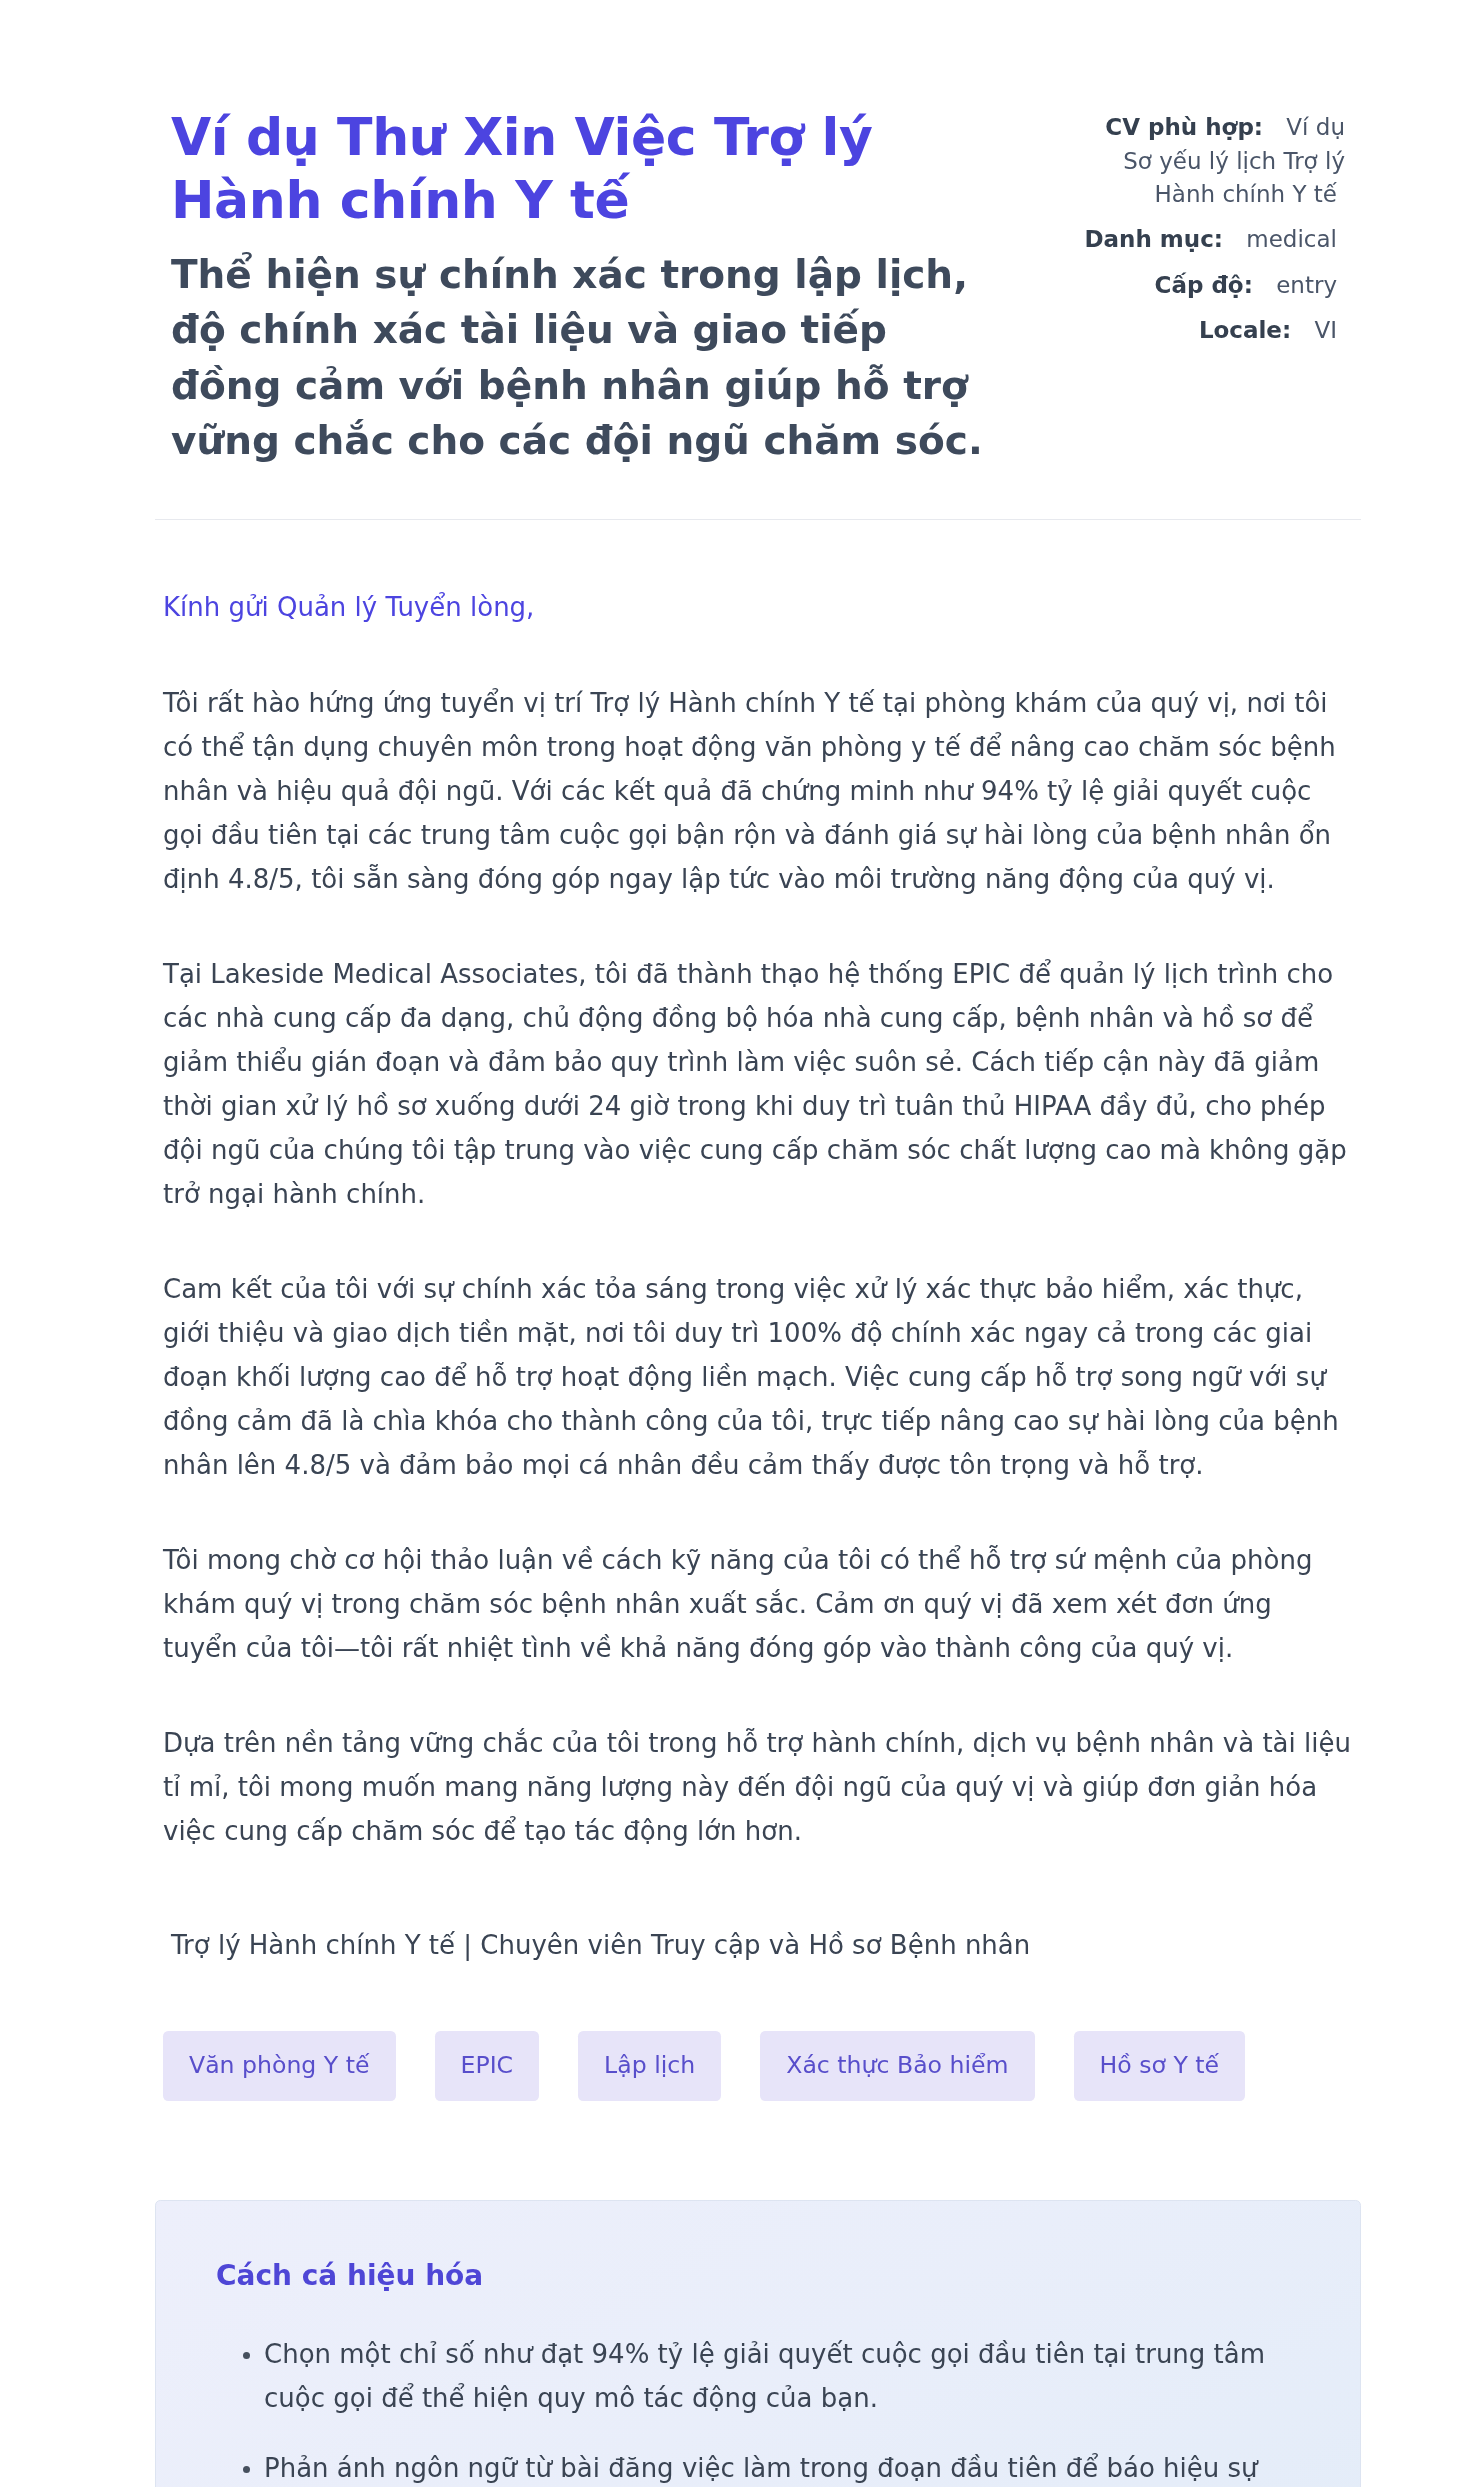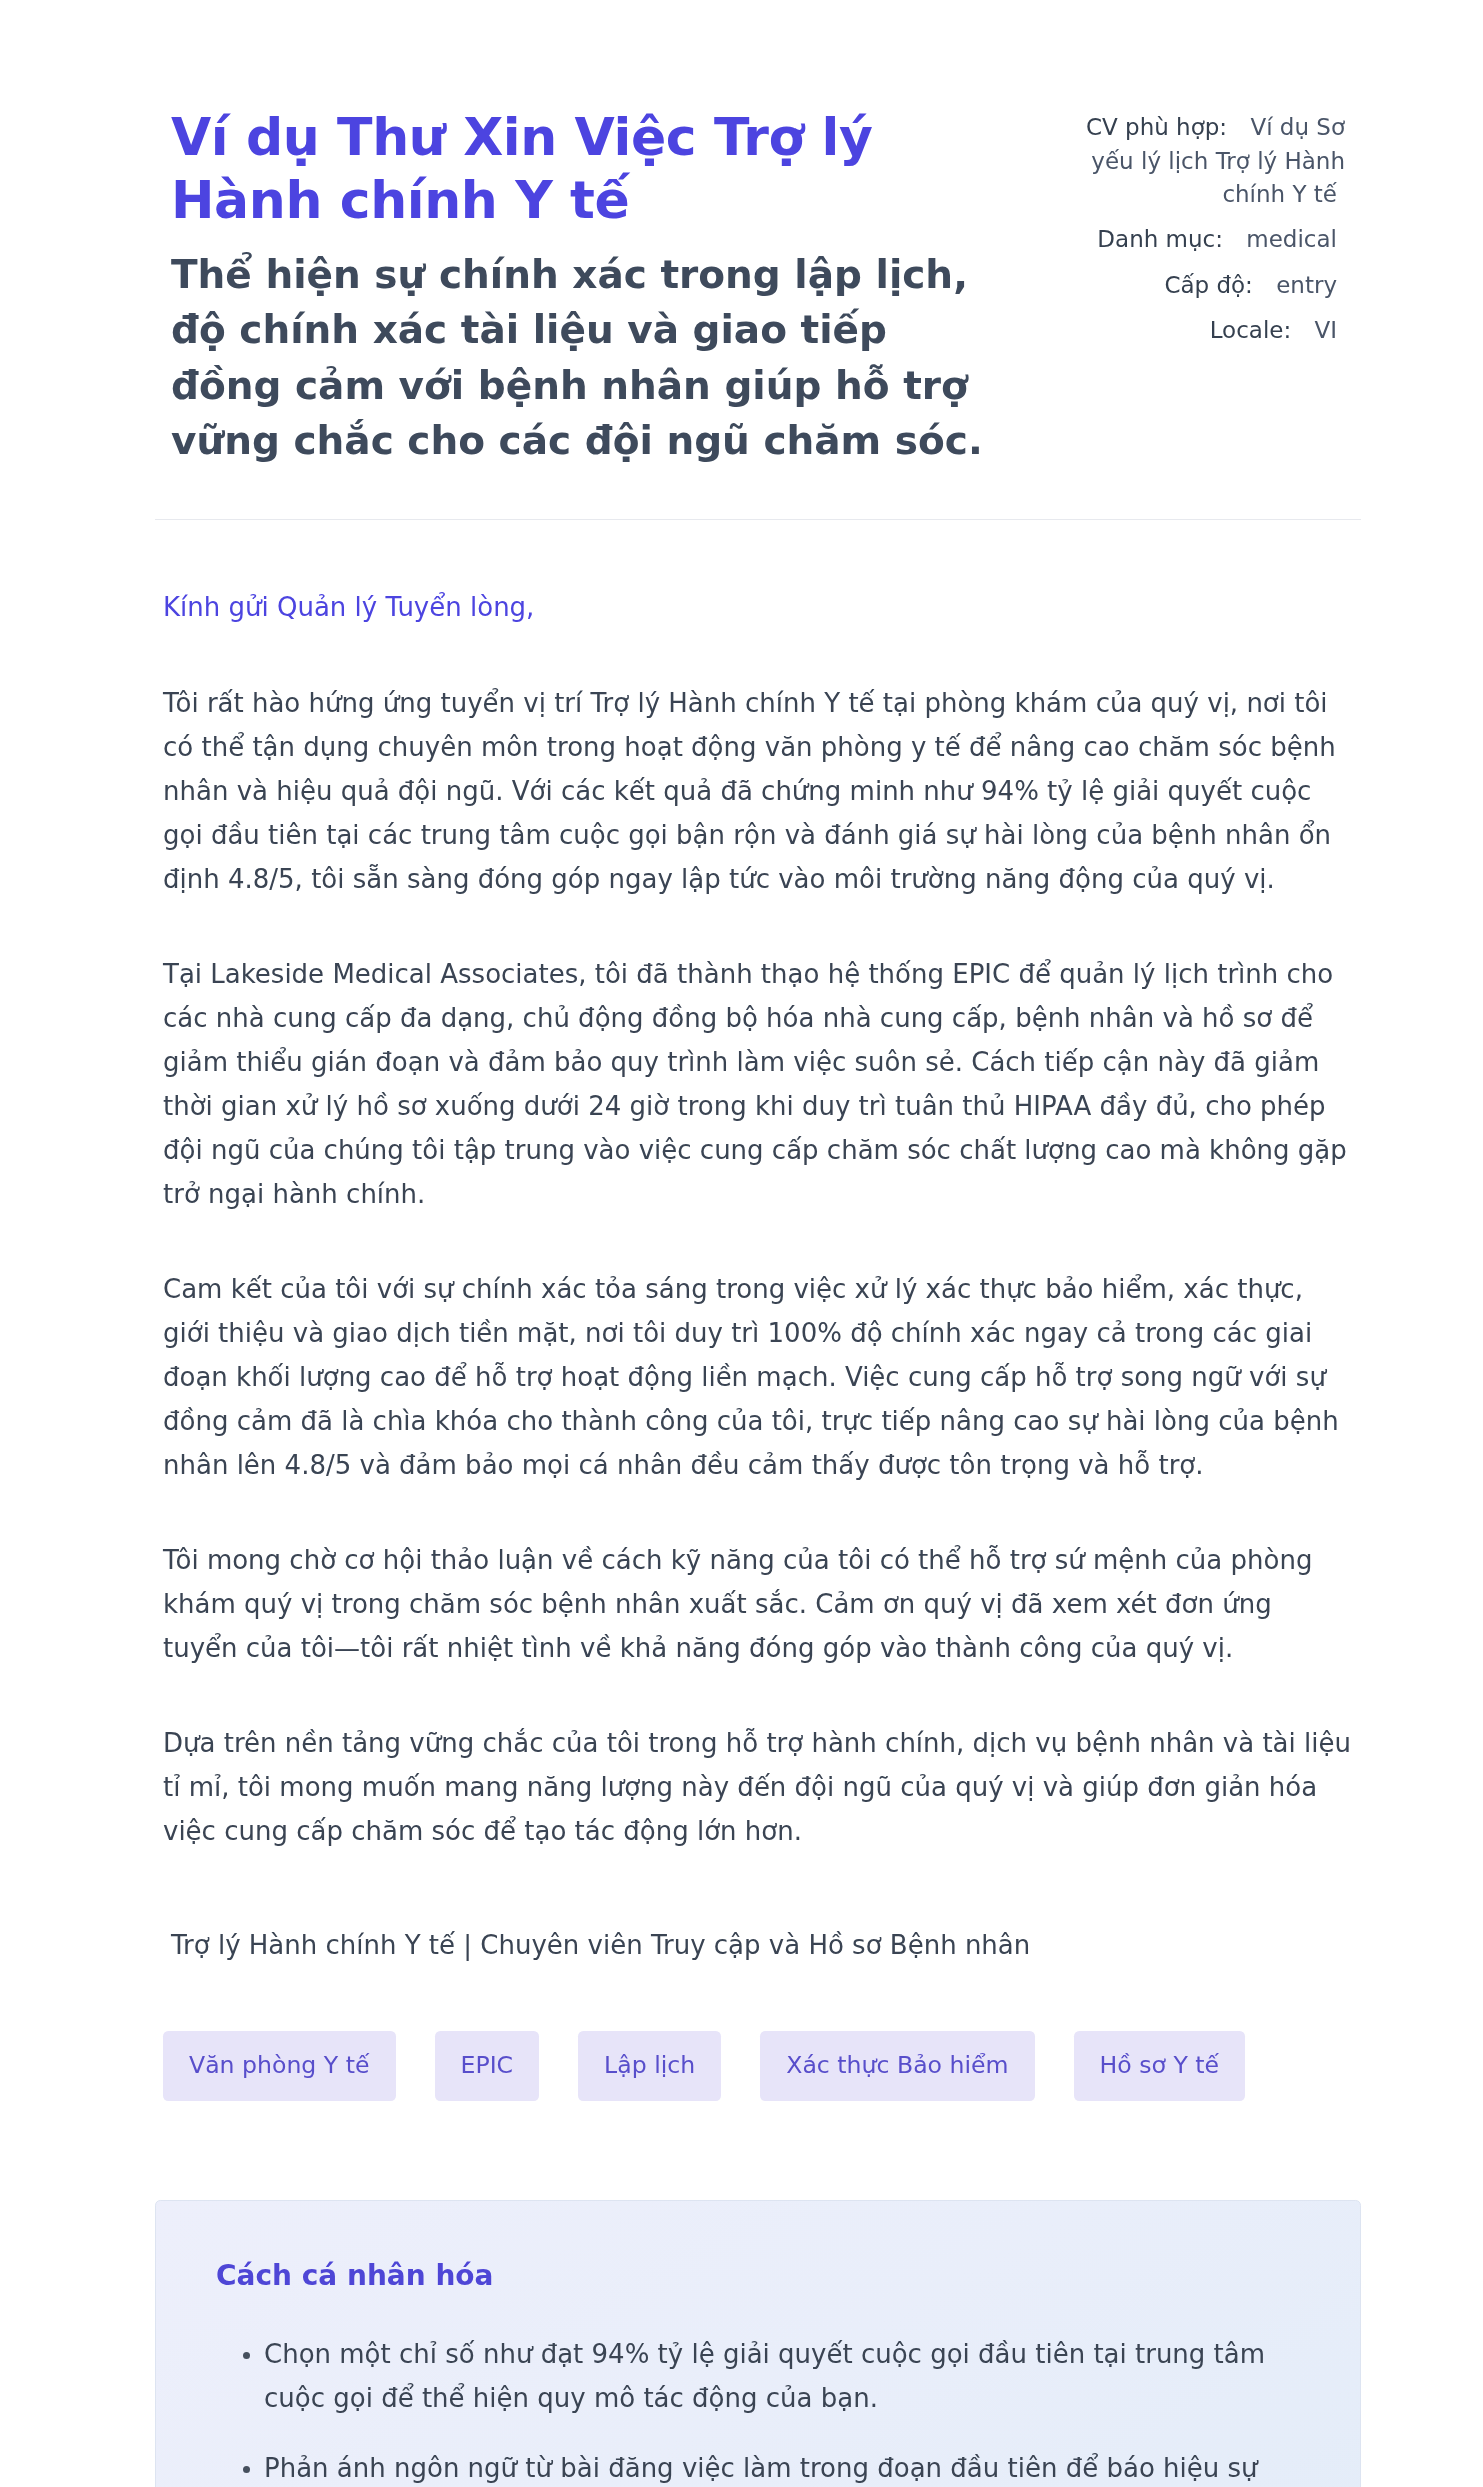--- a/index.html
+++ b/index.html
@@ -39,21 +39,21 @@
   .meta {
     width: 288px;
     flex-shrink: 0;
     text-align: right;
     font-size: 23px;
     line-height: 1.45;
     color: #4a5568;
     padding-top: 5.2px;
   }
   .meta-item { margin-bottom: 12.2px; }
-  .meta-item b { color: #35404f; font-weight: 400; }
+  .meta-item b { color: #35404f; font-weight: 700; }
 
   .divider {
     border: none;
     border-top: 1.7px solid #e7e9ee;
     margin-top: 35px;
   }
 
   
   .letter { margin-top: 65px; }
   .greeting {
@@ -159,21 +159,21 @@
 
   <div class="tags">
     <span class="tag">Văn phòng Y tế</span>
     <span class="tag">EPIC</span>
     <span class="tag">Lập lịch</span>
     <span class="tag">Xác thực Bảo hiểm</span>
     <span class="tag">Hồ sơ Y tế</span>
   </div>
 
   <div class="callout">
-    <div class="callout-heading">Cách cá nhân hóa</div>
+    <div class="callout-heading">Cách cá hiệu hóa</div>
     <ul class="callout-list">
       <li>Chọn một chỉ số như đạt 94% tỷ lệ giải quyết cuộc gọi đầu tiên tại trung tâm cuộc gọi để thể hiện quy mô tác động của bạn.</li>
       <li>Phản ánh ngôn ngữ từ bài đăng việc làm trong đoạn đầu tiên để báo hiệu sự phù hợp ngay lập tức.</li>
       <li>Xây dựng mỗi đoạn xung quanh một thành tựu duy nhất và định lượng kết quả khi có thể.</li>
     </ul>
   </div>
 
 </div>
 
 

